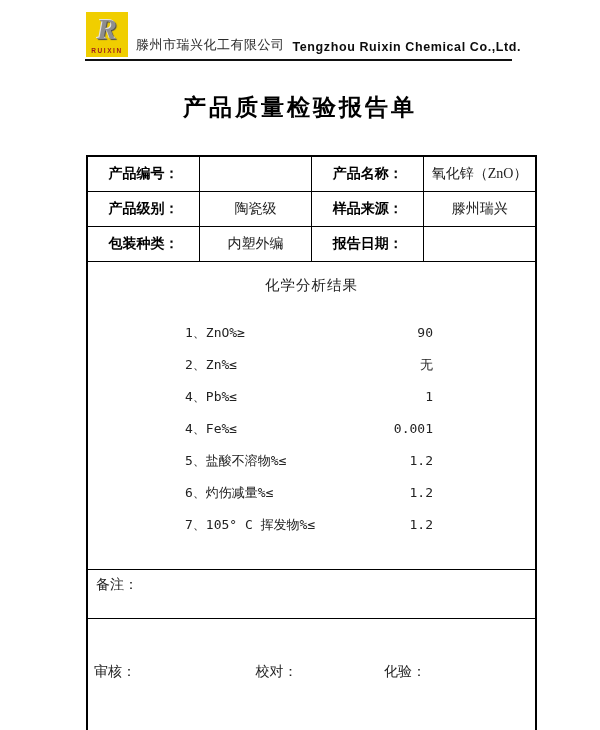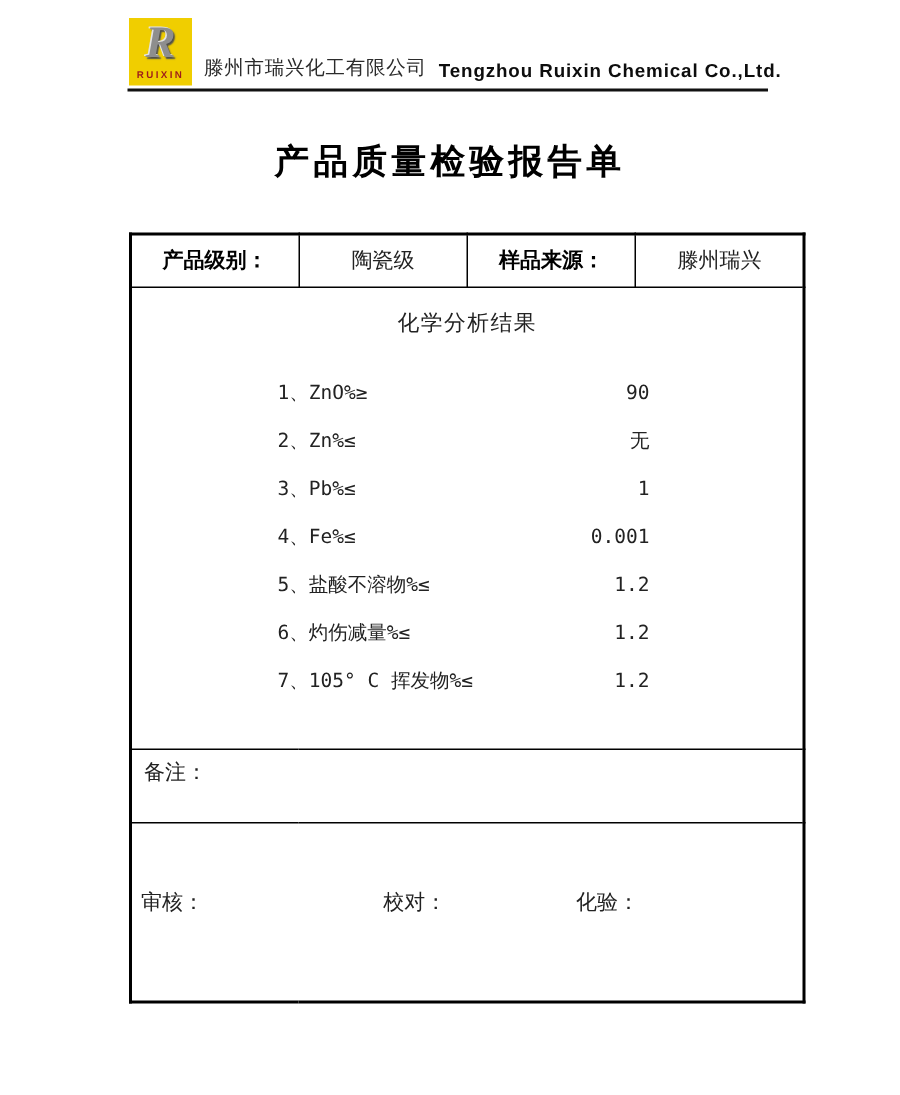--- a/index.html
+++ b/index.html
@@ -85,40 +85,52 @@
 
   <table class="report-table">
     <colgroup>
         <col style="width:25%">
         <col style="width:25%">
         <col style="width:25%">
         <col style="width:25%">
       </colgroup>
     <tbody>
       <tr>
+        <td class="label-cell">产品编号：</td>
+        <td class="value-cell"></td>
+        <td class="label-cell">产品名称：</td>
+        <td class="value-cell">氧化锌（ZnO）</td>
+      </tr>
+      <tr>
         <td class="label-cell">产品级别：</td>
         <td class="value-cell">陶瓷级</td>
         <td class="label-cell">样品来源：</td>
         <td class="value-cell">滕州瑞兴</td>
+      </tr>
+      <tr>
+        <td class="label-cell">包装种类：</td>
+        <td class="value-cell">内塑外编</td>
+        <td class="label-cell">报告日期：</td>
+        <td class="value-cell"></td>
       </tr>
 
       <tr>
         <td class="analysis-cell" colspan="4">
           <div class="analysis-title">化学分析结果</div>
           <div class="analysis-list">
             <div class="analysis-item">
               <span class="item-name">1、ZnO%≥</span>
               <span class="item-value">90</span>
             </div>
             <div class="analysis-item">
               <span class="item-name">2、Zn%≤</span>
               <span class="item-value">无</span>
             </div>
             <div class="analysis-item">
-              <span class="item-name">3、Pb%≤</span>
+              <span class="item-name">4、Pb%≤</span>
               <span class="item-value">1</span>
             </div>
             <div class="analysis-item">
               <span class="item-name">4、Fe%≤</span>
               <span class="item-value">0.001</span>
             </div>
             <div class="analysis-item">
               <span class="item-name">5、盐酸不溶物%≤</span>
               <span class="item-value">1.2</span>
             </div>

